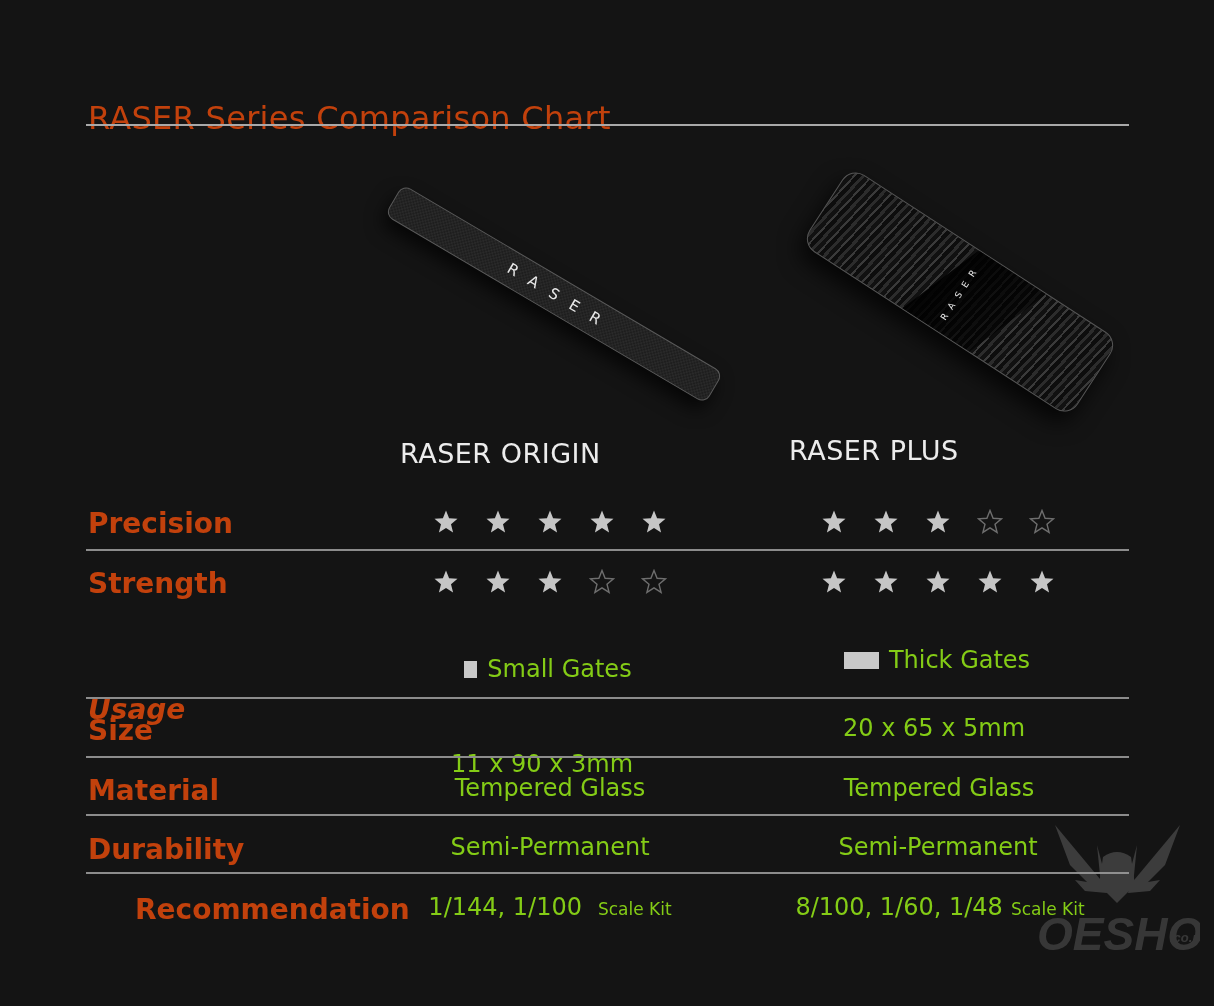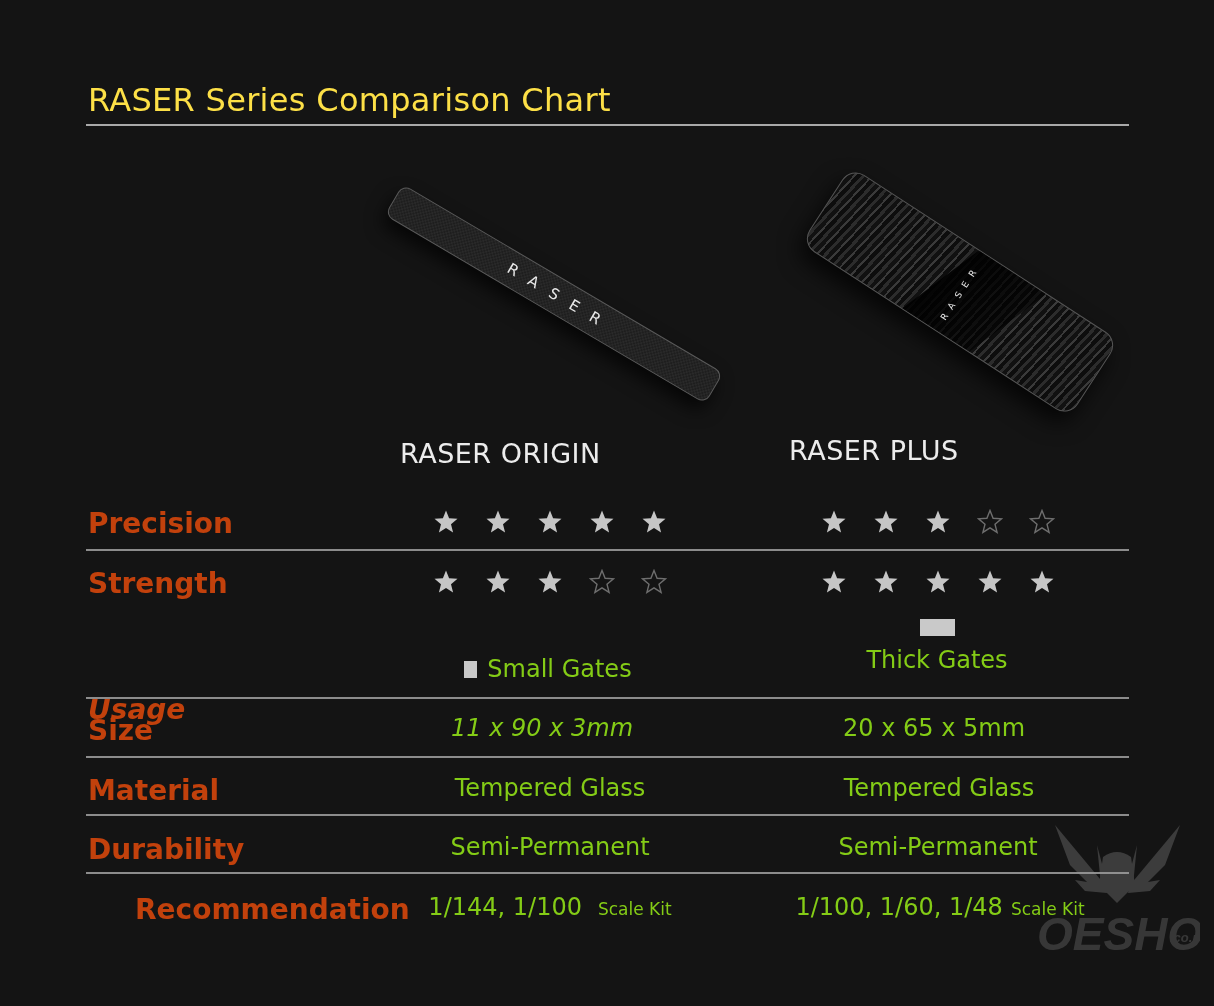--- a/index.html
+++ b/index.html
@@ -5,22 +5,22 @@
   html, body { margin: 0; padding: 0; }
   body {
     width: 1214px; height: 1006px;
     background: #141414;
     position: relative;
     overflow: hidden;
     font-family: "DejaVu Sans", "Liberation Sans", sans-serif;
   }
   .abs { position: absolute; }
   .title {
-    left: 88px; top: 81px;
-    font-size: 32px; color: #fde047; font-weight: 500;
+    left: 88px; top: 99px;
+    font-size: 32px; color: #c2410c; font-weight: 500;
     letter-spacing: 0.3px; white-space: nowrap;
   }
   .title-rule {
     left: 86px; top: 124px; width: 1043px; height: 2px; background: #a9a9a9;
   }
   .product-img { position: absolute; }
   .origin-bar {
     left: 368px; top: 276px; width: 370px; height: 34px;
     transform: rotate(30.5deg);
     border-radius: 9px;
@@ -206,28 +206,28 @@
         <path d="M13 1.5 L16.1 9.3 L24.5 9.8 L18 15.2 L20.1 23.4 L13 18.9 L5.9 23.4 L8 15.2 L1.5 9.8 L9.9 9.3 Z" fill="#c6c6c6"></path>
       </svg>
     </span>
   </div>
 
 <div class="abs row-label" style="top:693px;font-style:italic;">Usage</div>
 <div class="abs cell" style="left:378px; top:655px;">
   <span class="gate-icon" style="width:13px; height:17px;"></span>
   <span>Small Gates</span>
 </div>
-<div class="abs cell" style="left:767px; top:619px;flex-direction:column;">
+<div class="abs cell" style="left:767px; top:646px;">
   <span class="gate-icon" style="width:35px; height:17px;"></span>
   <span>Thick Gates</span>
 </div>
 <div class="abs rule" style="top:697px;"></div>
 
 <div class="abs row-label" style="top:714px;">Size</div>
-<div class="abs cell" style="left:372px; top:714px;font-style:italic;">
+<div class="abs cell" style="left:372px; top:750px;">
   <span>11 x 90 x 3mm</span>
 </div>
 <div class="abs cell" style="left:764px; top:714px;">
   <span>20 x 65 x 5mm</span>
 </div>
 <div class="abs rule" style="top:756px;"></div>
 
 <div class="abs row-label" style="top:774px;">Material</div>
 <div class="abs cell" style="left:380px; top:774px;">
   <span>Tempered Glass</span>
@@ -245,21 +245,21 @@
   <span>Semi-Permanent</span>
 </div>
 <div class="abs rule" style="top:872px;"></div>
 
 <div class="abs row-label" style="top:893px;margin-left:47px;">Recommendation</div>
 <div class="abs cell" style="left:380px; top:893px; gap:8px;">
   <span>1/144, 1/100</span>
   <span class="small" style="margin-left:8px;">Scale Kit</span>
 </div>
 <div class="abs cell" style="left:770px; top:893px; gap:0;">
-  <span>1/100, 1/60, 1/48</span>
+  <span>8/100, 1/60, 1/48</span>
   <span class="small" style="margin-left:8px;">Scale Kit</span>
 </div>
 
 <div class="abs watermark">
   <svg width="165" height="130" viewBox="0 0 165 130">
     <g fill="#9a9a9a">
       <polygon points="20,0 70,60 60,65 35,40"></polygon>
       <polygon points="145,0 95,60 105,65 130,40"></polygon>
       <polygon points="62,20 66,60 72,58"></polygon>
       <polygon points="102,20 98,60 92,58"></polygon>

